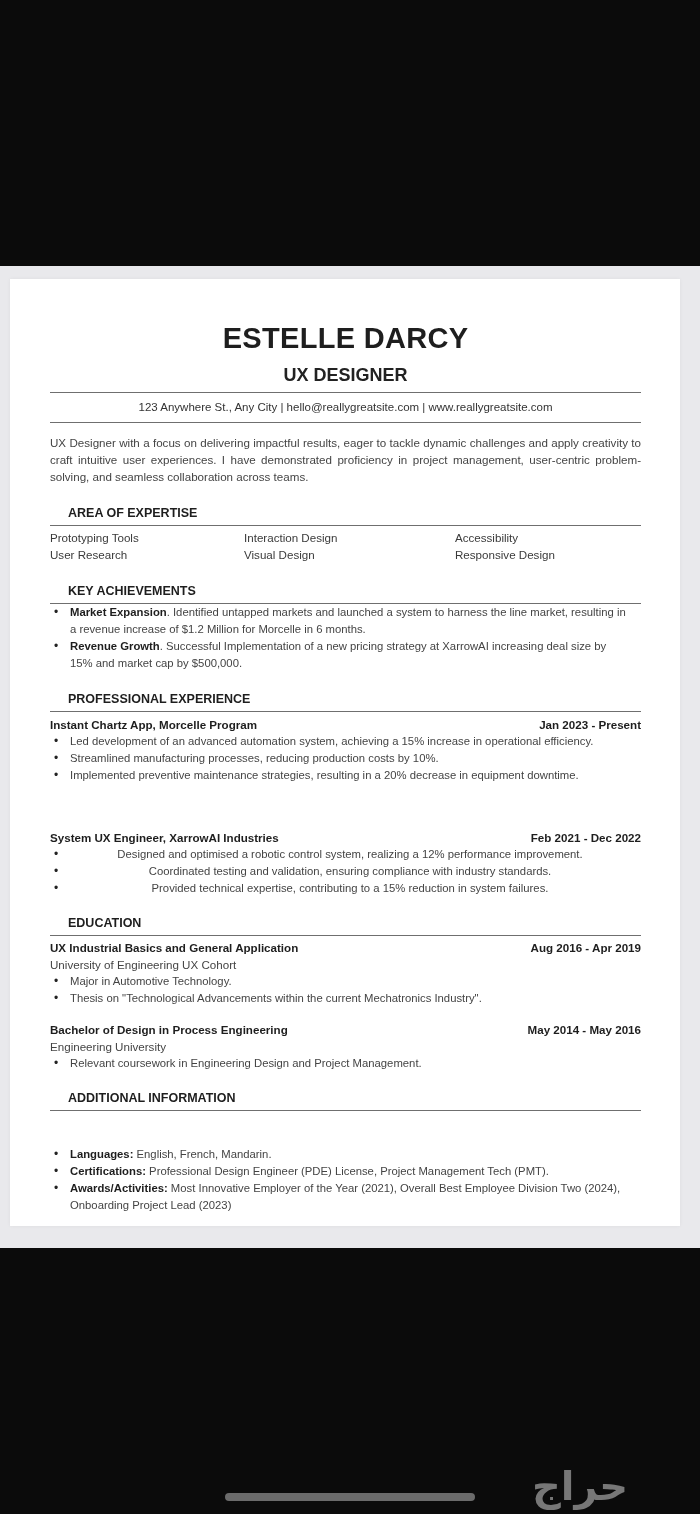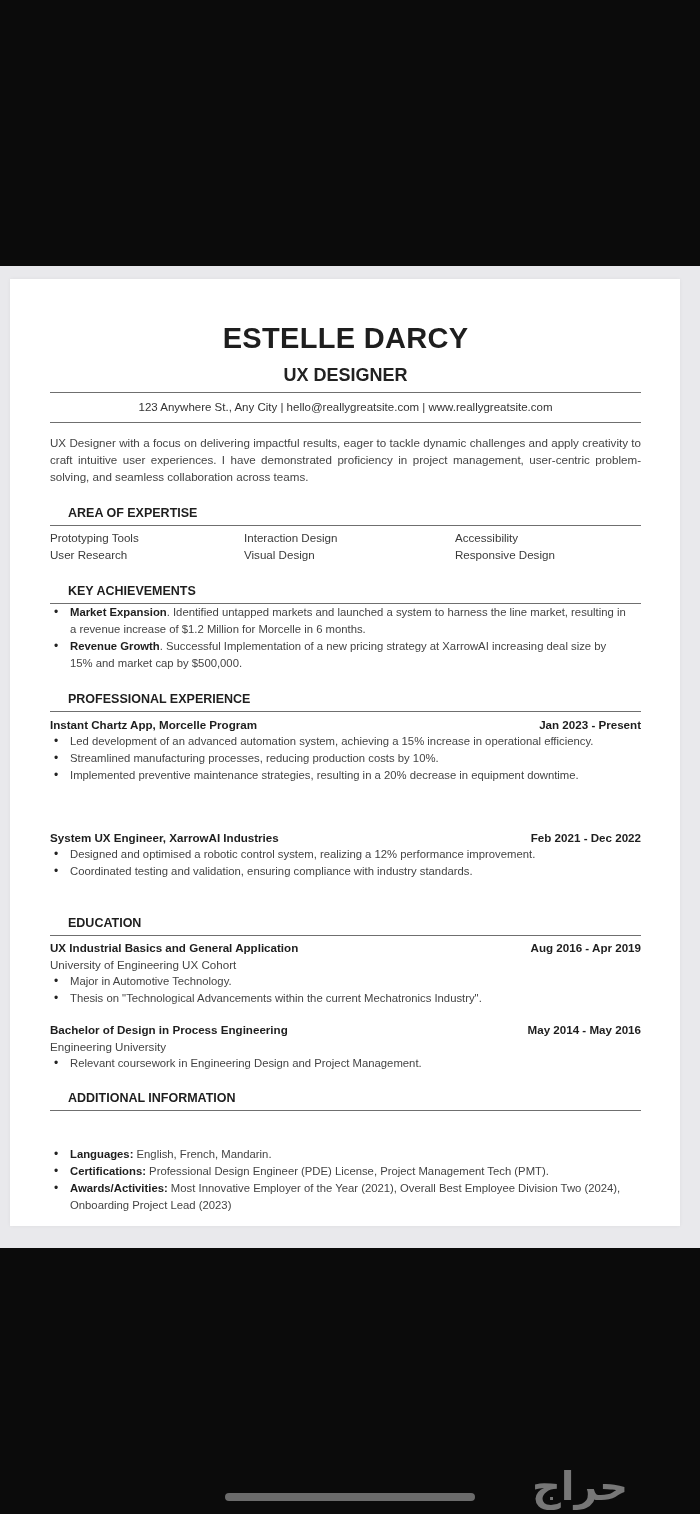--- a/index.html
+++ b/index.html
@@ -103,23 +103,24 @@
   <ul class="bullets" style="top:454px;">
     <li>Led development of an advanced automation system, achieving a 15% increase in operational efficiency.</li>
     <li>Streamlined manufacturing processes, reducing production costs by 10%.</li>
     <li>Implemented preventive maintenance strategies, resulting in a 20% decrease in equipment downtime.</li>
   </ul>
 
   <div class="entry-head" style="top:550px;">
     <span class="role">System UX Engineer, XarrowAI Industries</span>
     <span class="date">Feb 2021 - Dec 2022</span>
   </div>
-  <ul class="bullets" style="top:567px;">
+  <ul class="bullets" style="top:567px;text-align:center;">
     <li>Designed and optimised a robotic control system, realizing a 12% performance improvement.</li>
     <li>Coordinated testing and validation, ensuring compliance with industry standards.</li>
+    <li>Provided technical expertise, contributing to a 15% reduction in system failures.</li>
   </ul>
 
   <div class="section-head" style="top:637px;">EDUCATION</div>
   <div class="entry-head" style="top:660px;">
     <span class="role">UX Industrial Basics and General Application</span>
     <span class="date">Aug 2016 - Apr 2019</span>
   </div>
   <div class="sub" style="top:677px;">University of Engineering UX Cohort</div>
   <ul class="bullets" style="top:694px;">
     <li>Major in Automotive Technology.</li>

